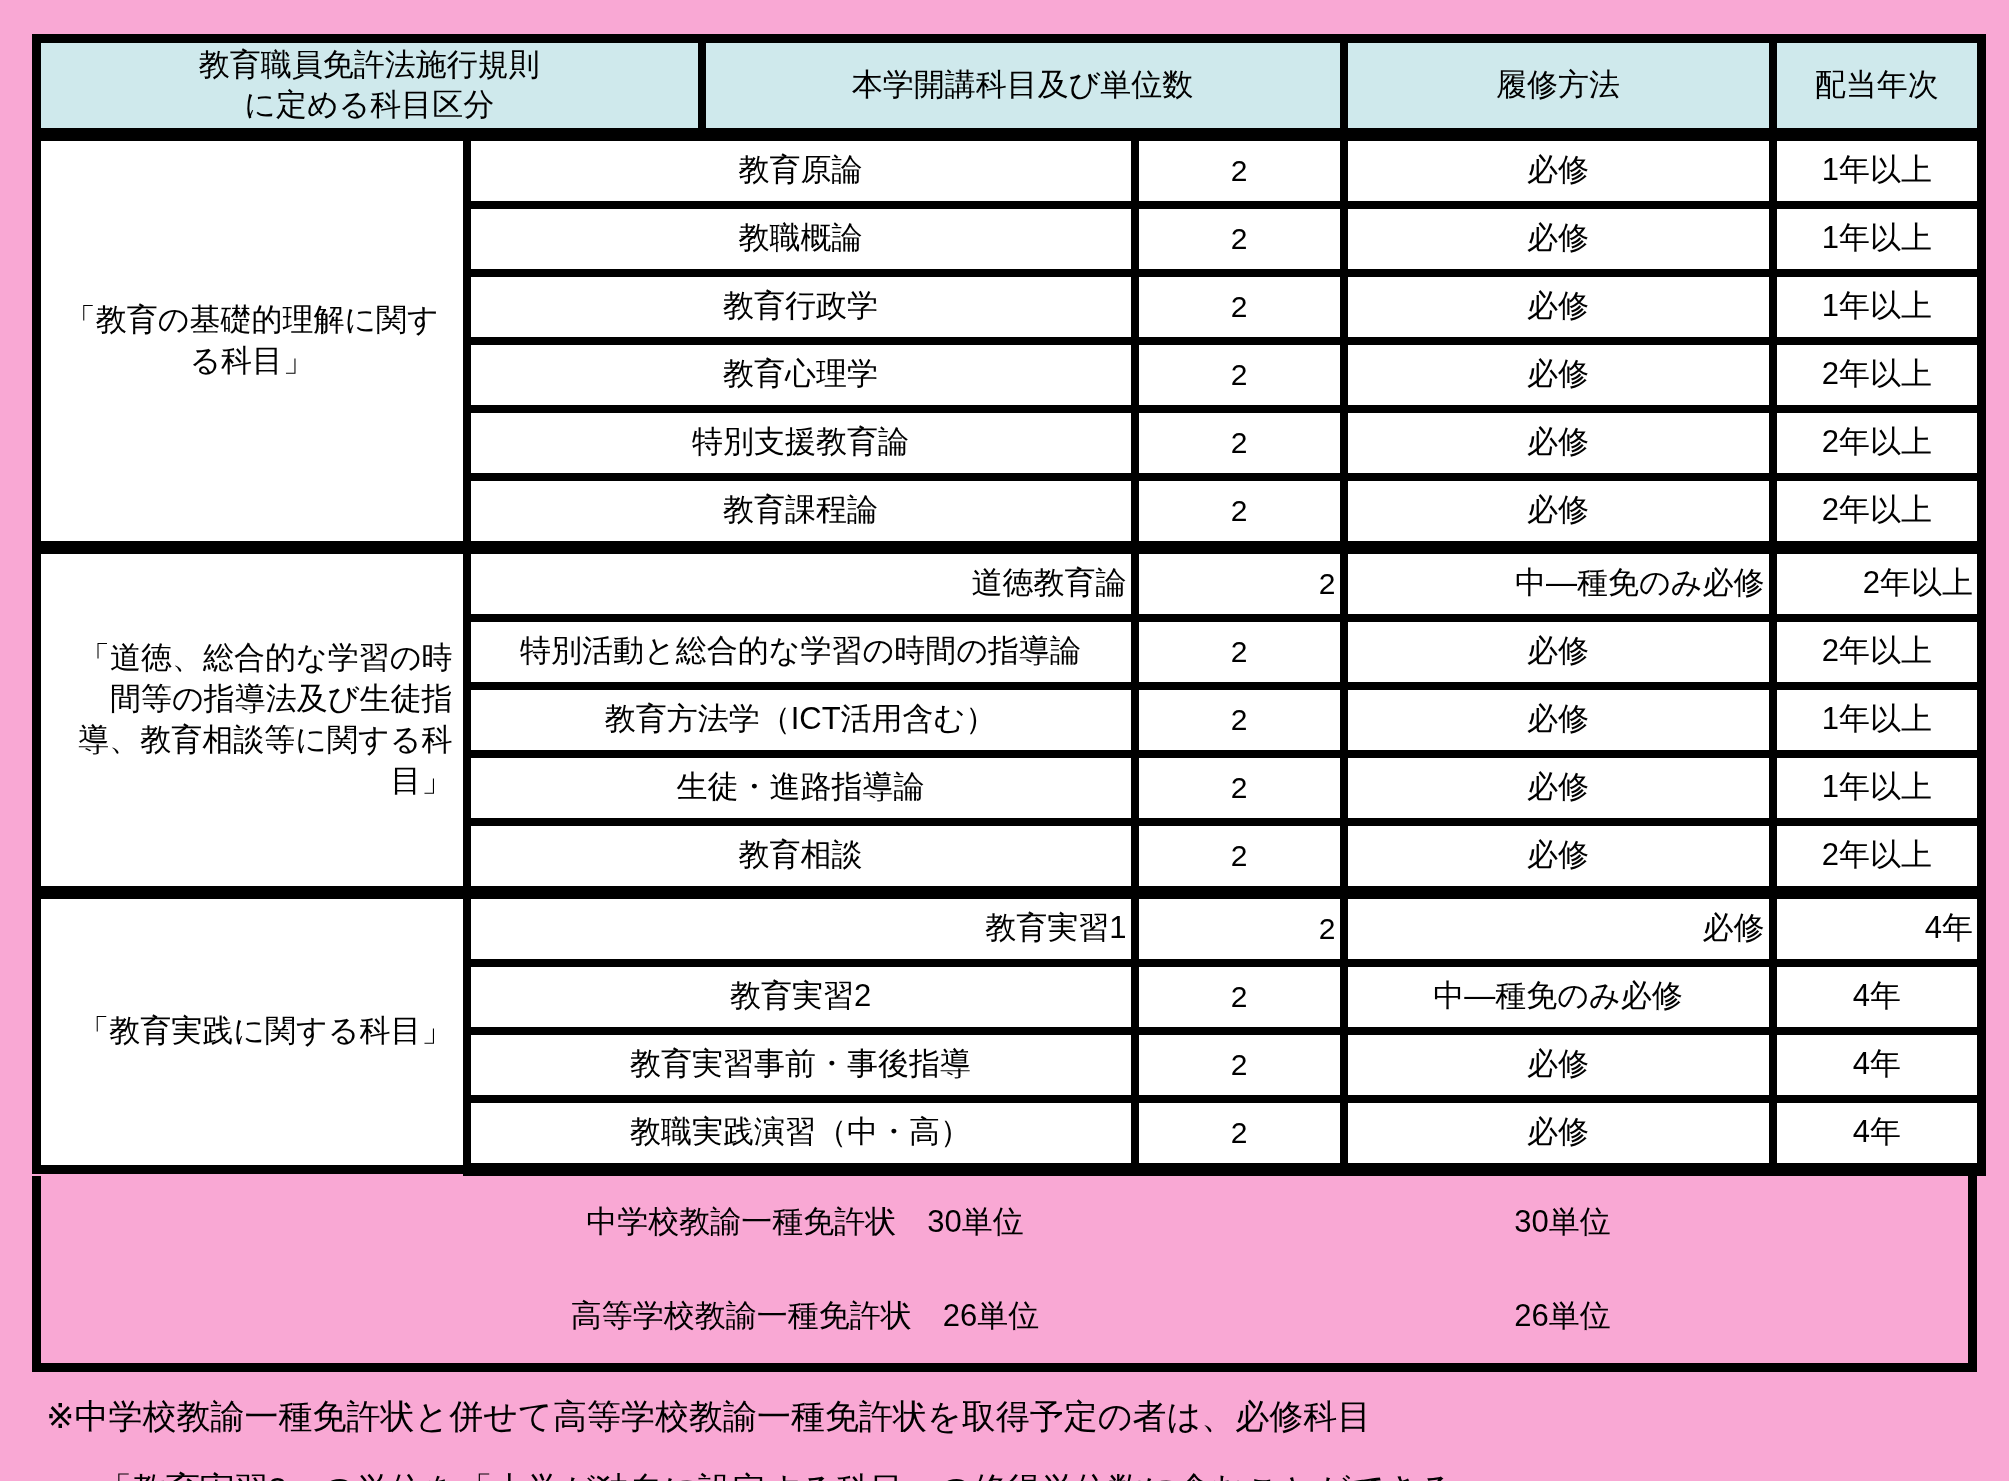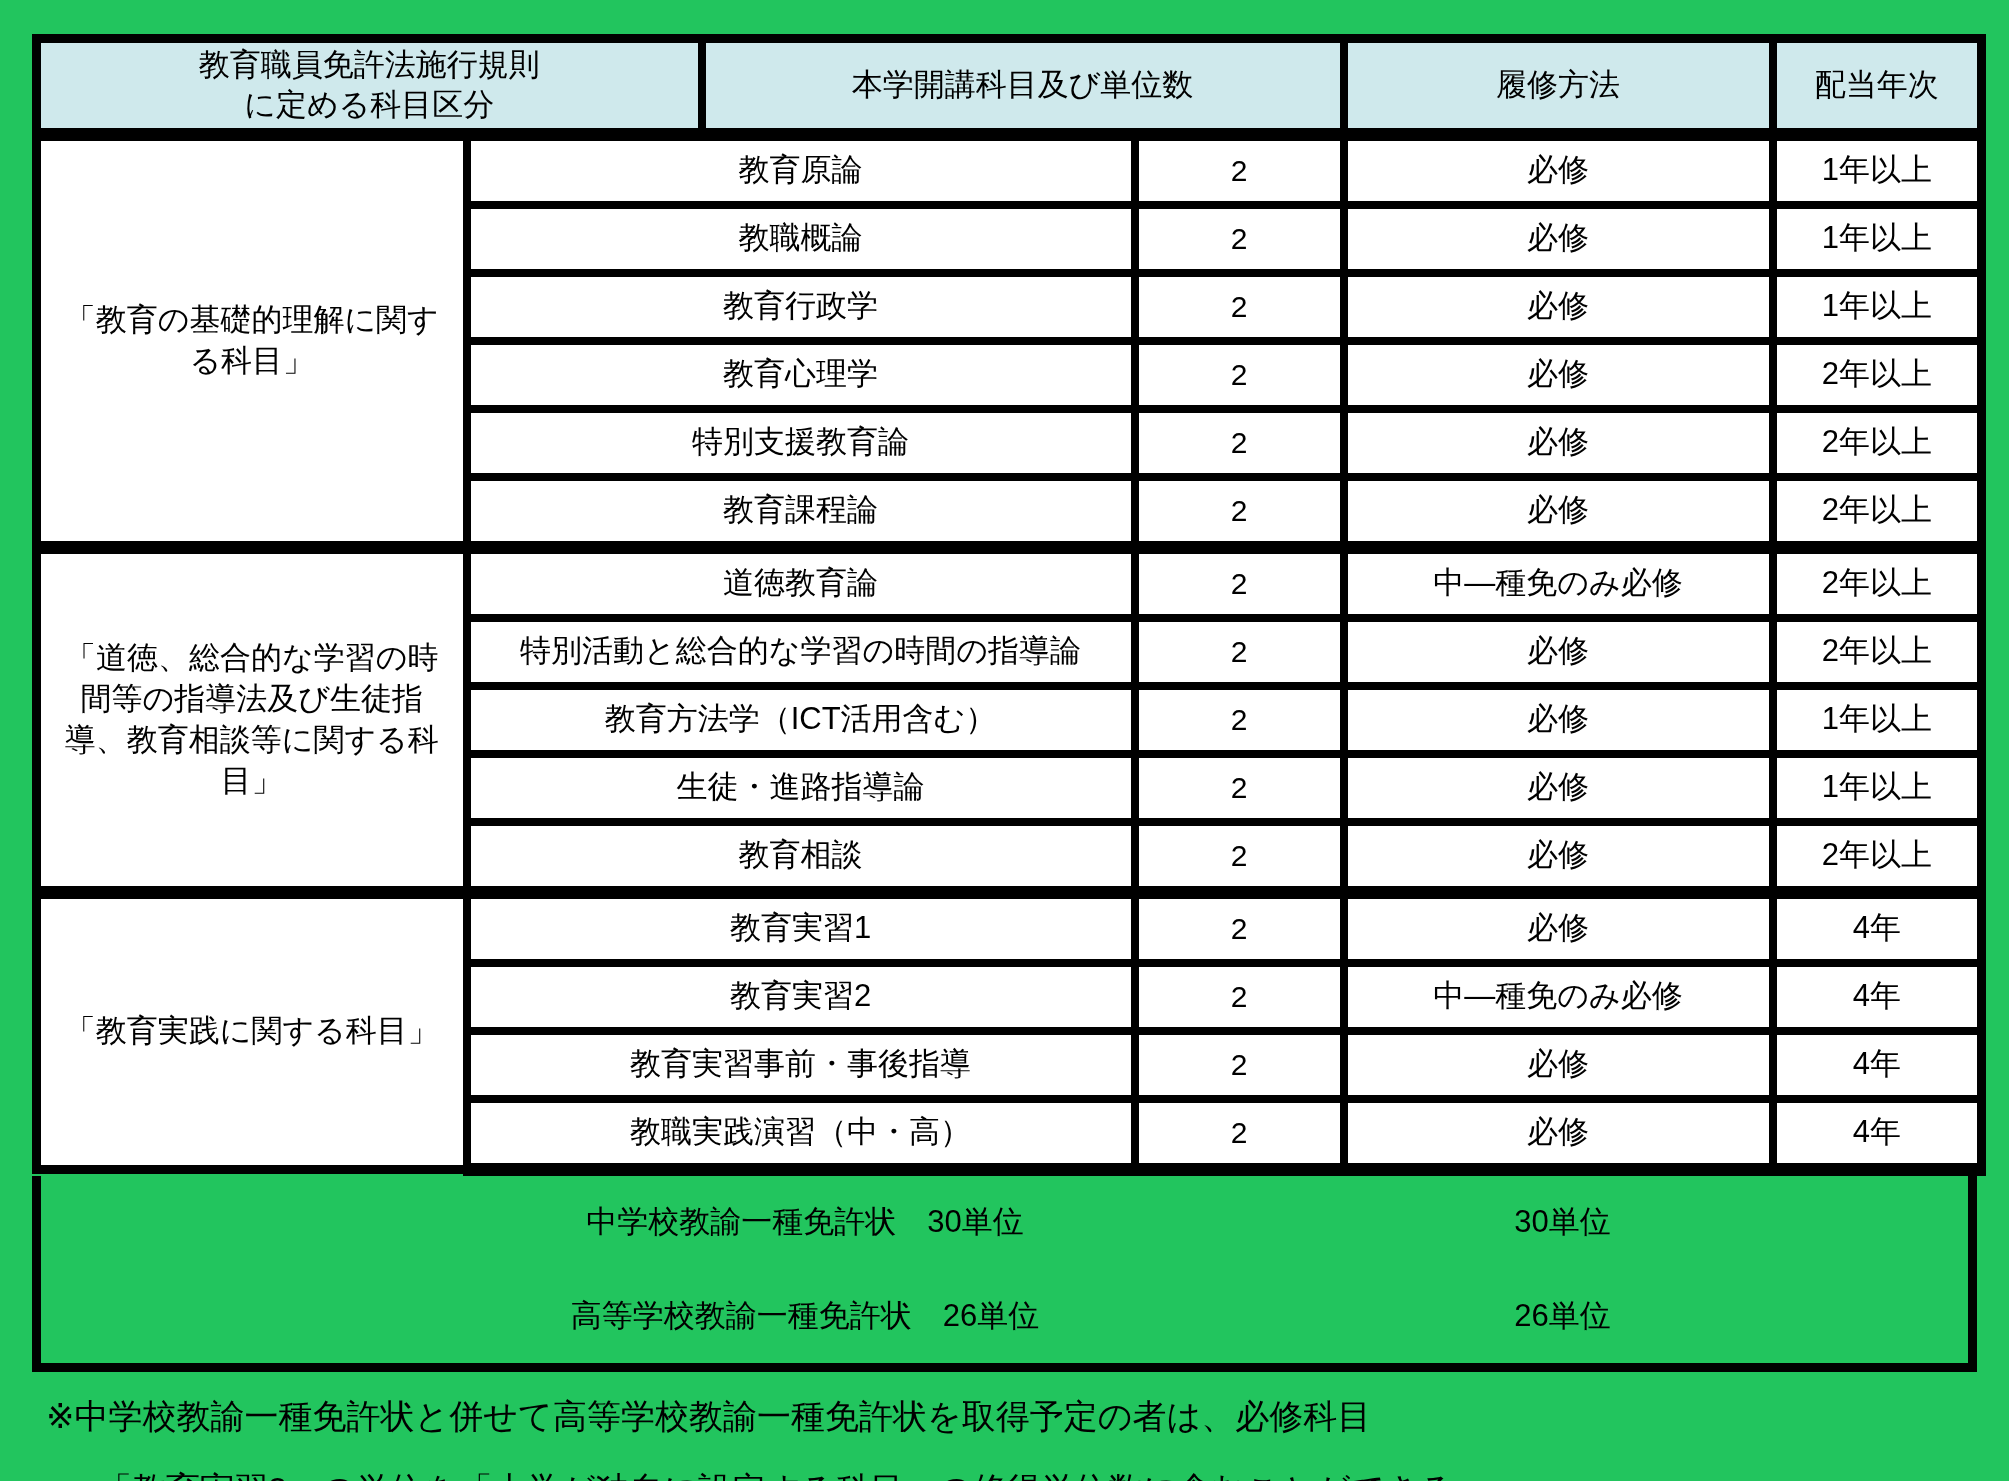--- a/index.html
+++ b/index.html
@@ -3,21 +3,21 @@
 <meta charset="utf-8">
 <style>
   html, body { margin: 0; padding: 0; background: #ffffff; }
   .page {
     position: relative;
     width: 2009px; height: 1481px;
     box-sizing: border-box;
     padding: 34px 0 0 32px;
     font-family: "Liberation Sans", "DejaVu Sans", sans-serif;
     color: #000;
-    background: #22c55e;
+    background: #f9a8d4;
     overflow: hidden;
   }
   table.course-table {
     border-collapse: collapse;
     table-layout: fixed;
     width: 1945px;
   }
   table.course-table col.c1 { width: 430px; }
   table.course-table col.c2 { width: 235px; }
   table.course-table col.c3 { width: 433px; }
@@ -36,21 +36,21 @@
     overflow: hidden;
   }
   .course-table thead th {
     background: #cfe9ec;
     height: 72px;
     border-bottom-width: 13px;
   }
   .course-table thead th .hline { display: block; }
   .course-table tbody td { height: 56px; background: #ffffff; }
   .course-table td.cat { line-height: 1.32; padding: 2px 10px; }
-  .course-table tr.g-start td { border-top-width: 13px; }
+  .course-table tr.g-start td { border-top-width: 13px; text-align: right; }
   .course-table tr.last-row td { border-bottom-width: 13px; }
   .course-table td.units { font-size: 30px; }
 
   .summary {
     width: 1945px;
     box-sizing: border-box;
     border: 9px solid #000;
     border-top: 0;
     display: grid;
     grid-template-columns: 430px 668px 209px 429px 200px;

